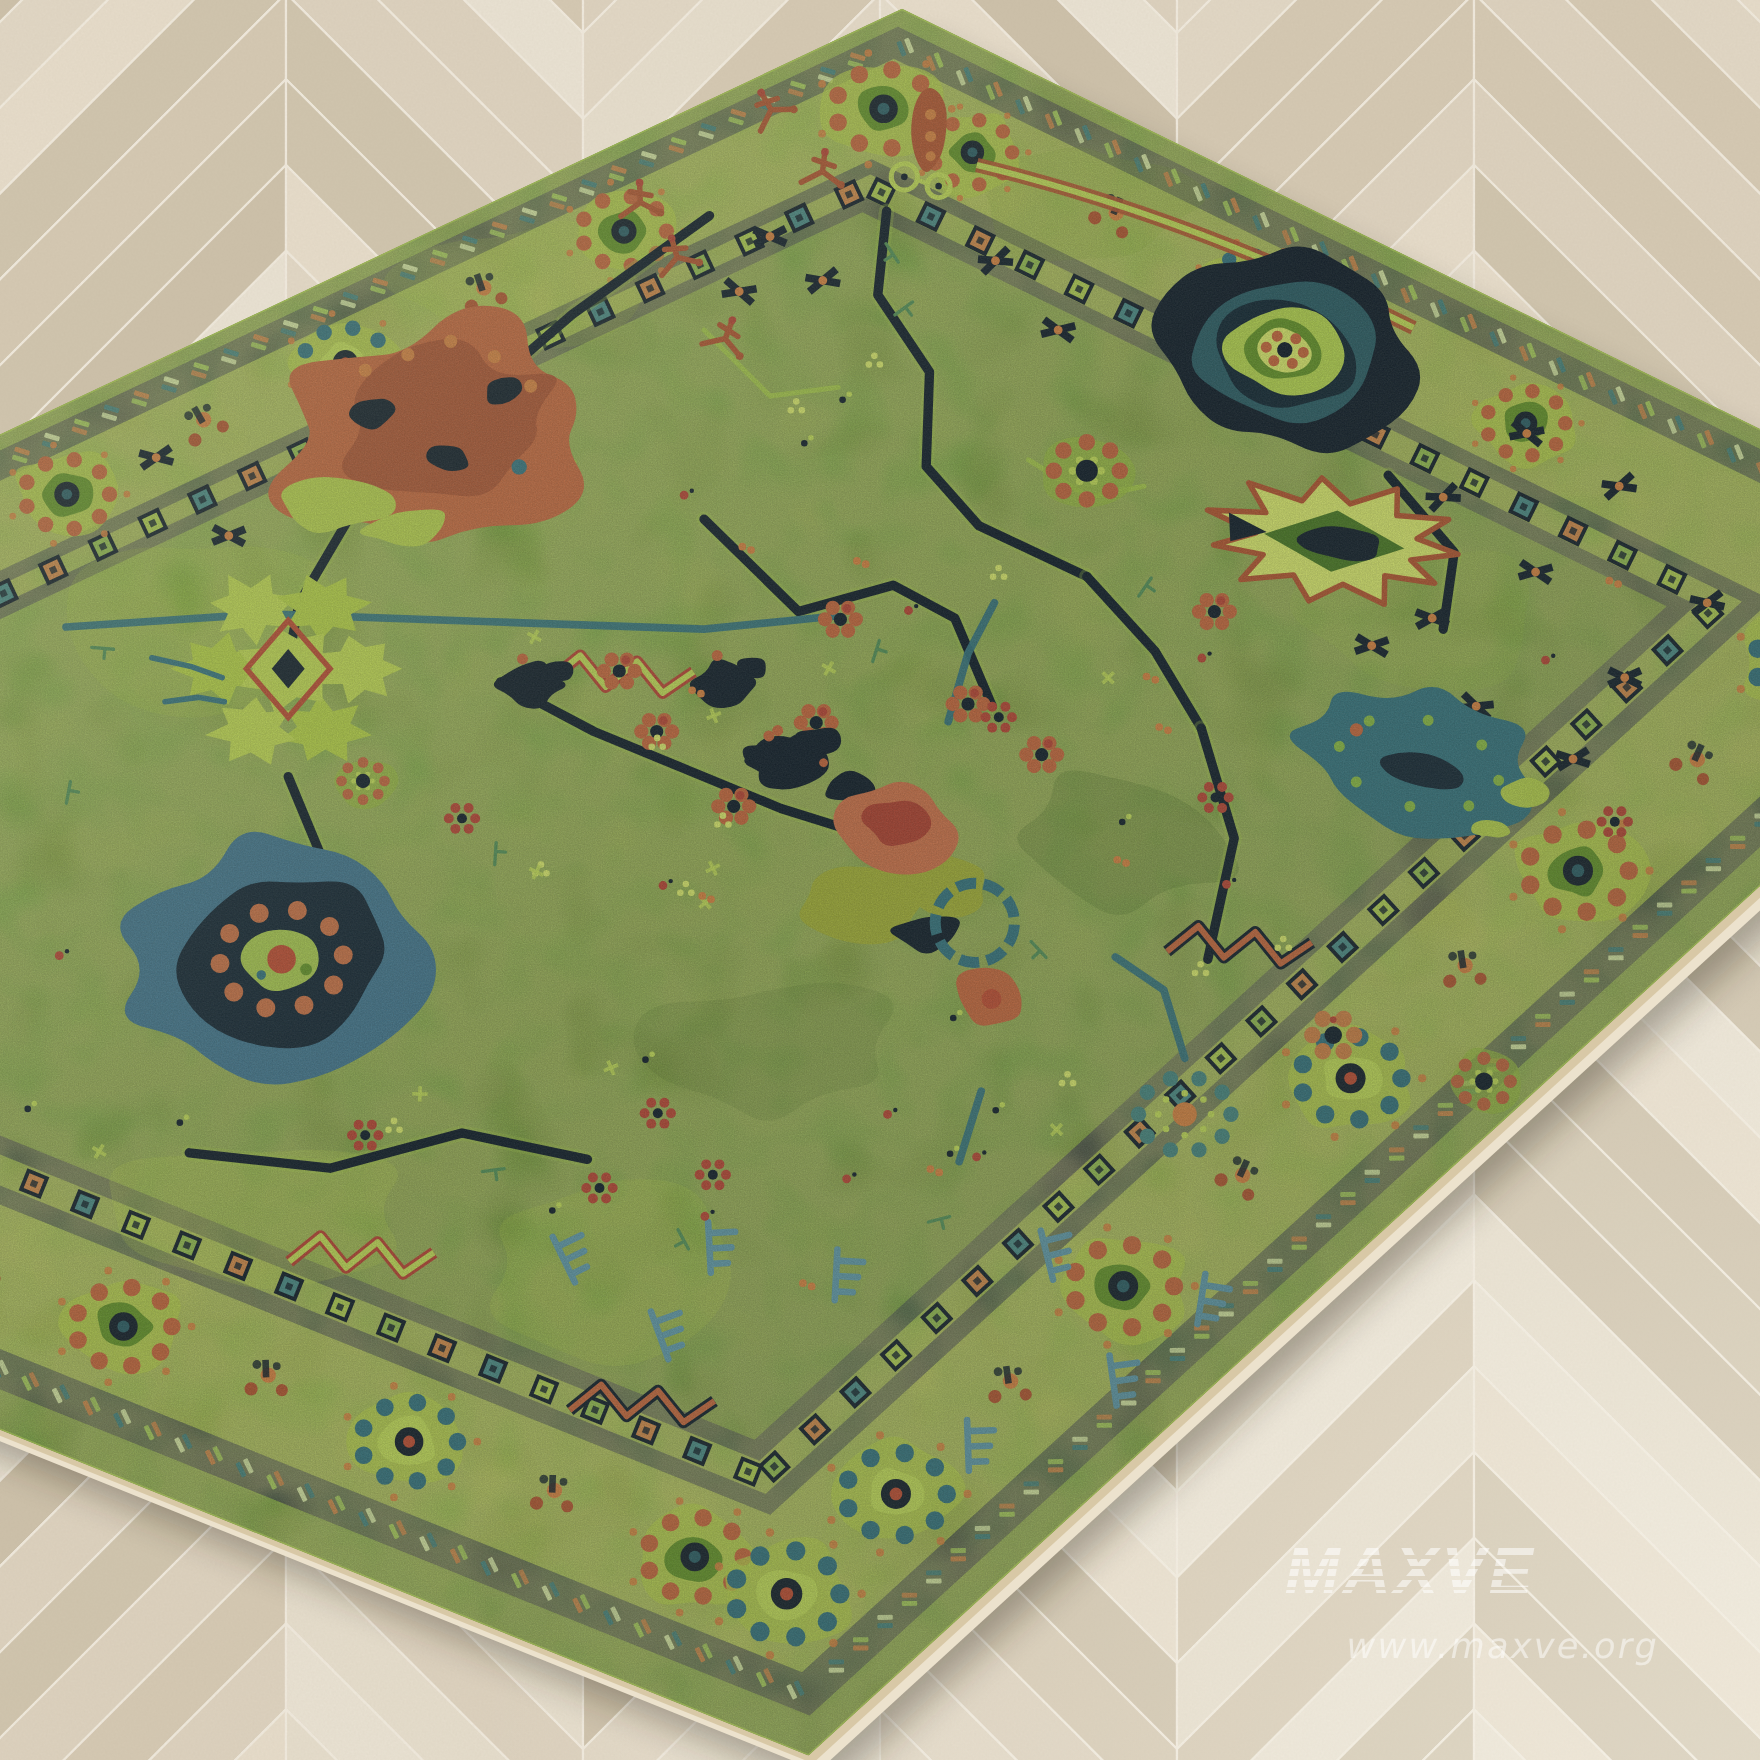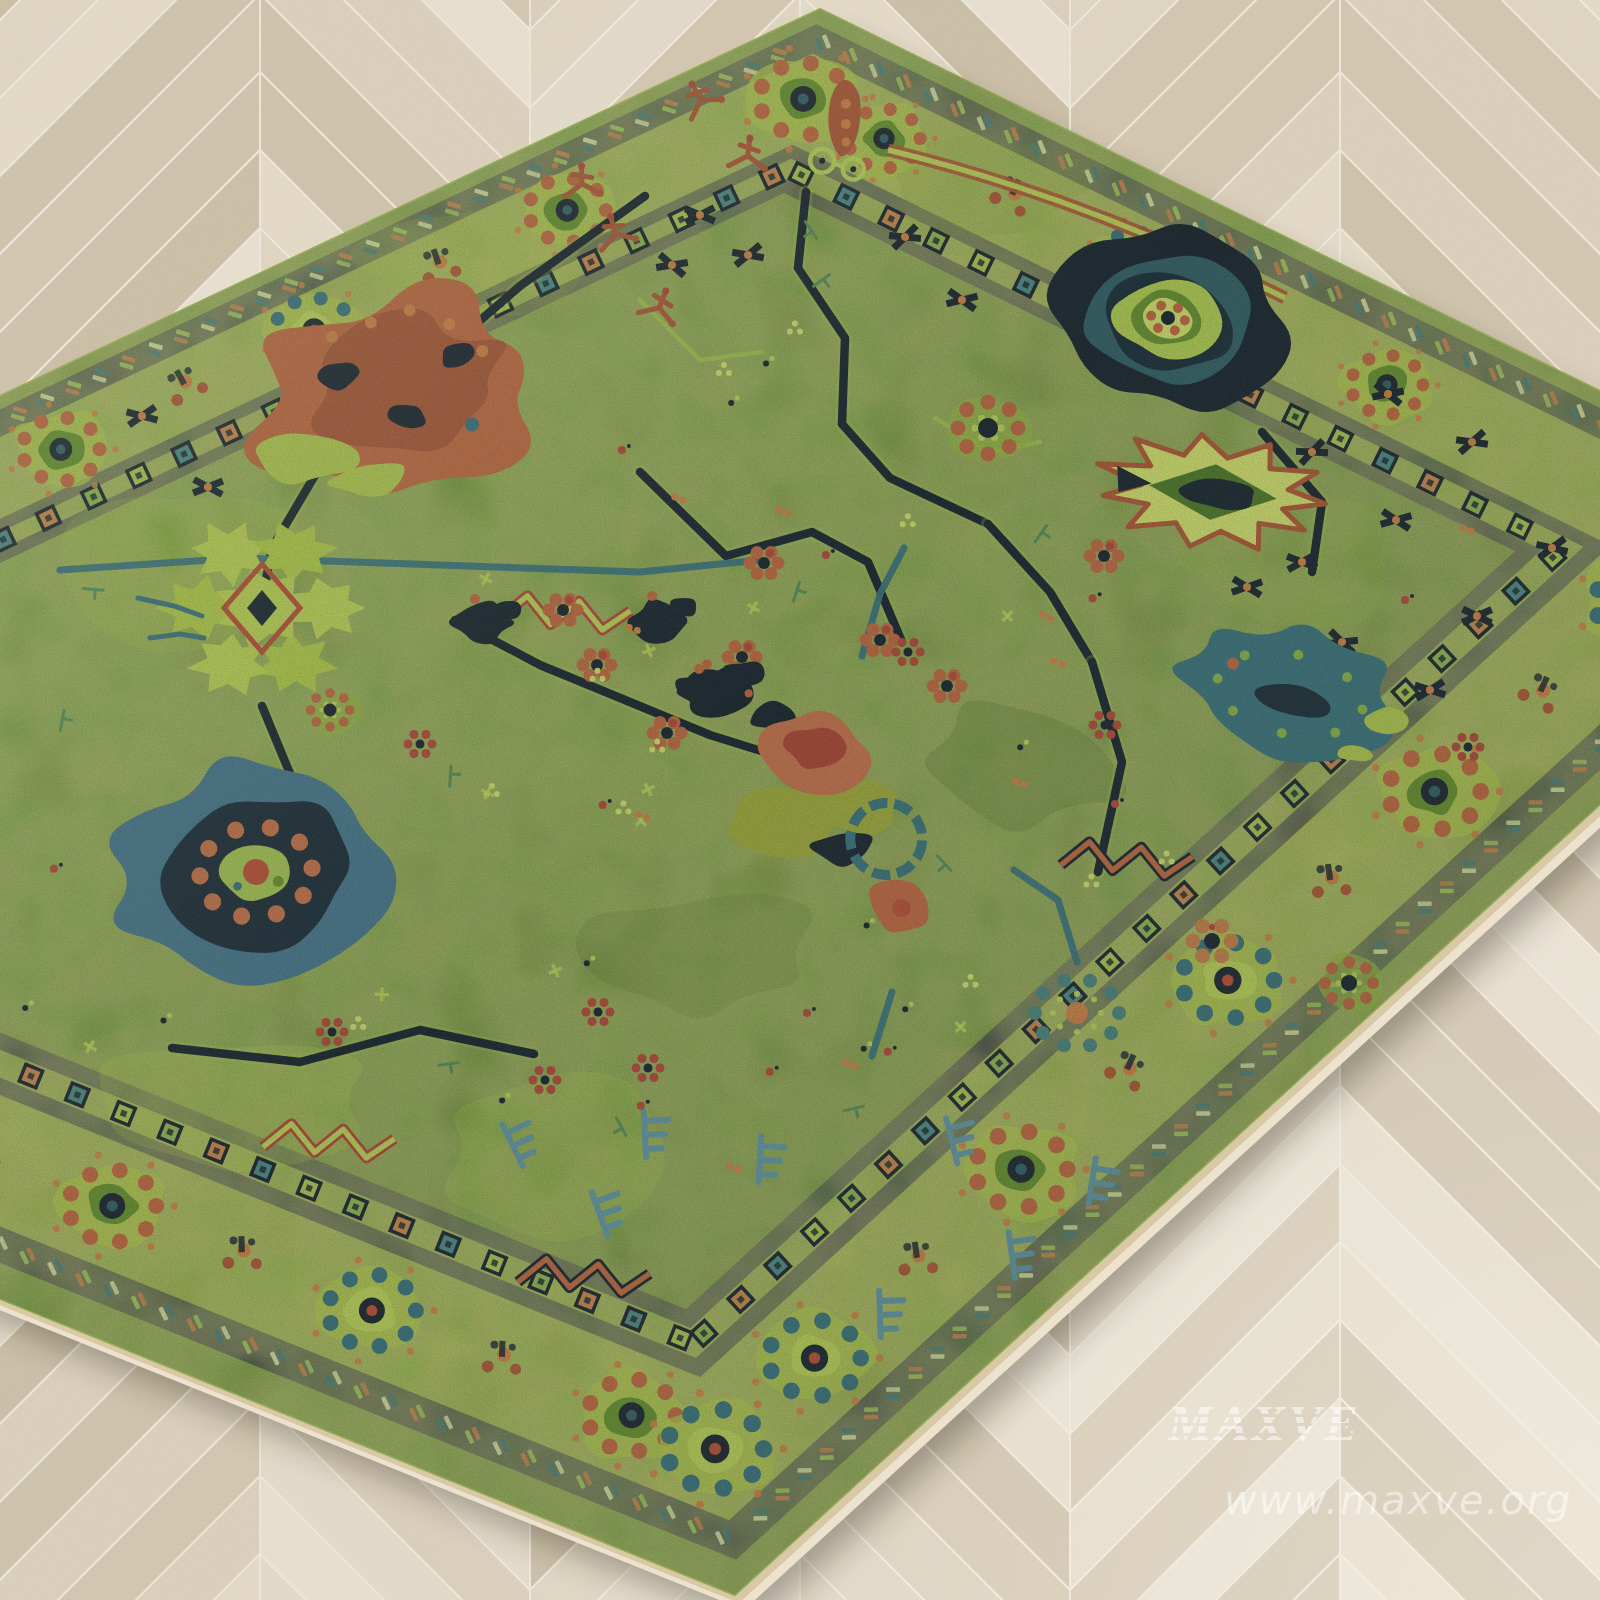--- a/index.html
+++ b/index.html
@@ -2,30 +2,30 @@
 <html><head>
 <meta charset="utf-8">
 <style>
   html,body{margin:0;padding:0;background:#fff;}
   .stage{position:relative;width:1600px;height:1600px;overflow:hidden;
          font-family:"Liberation Sans",sans-serif;}
   .stage svg{position:absolute;left:0;top:0;}
   .wm{position:absolute;left:0;top:0;width:100%;height:100%;pointer-events:none;}
   .wm-logo{
     position:absolute;left:1168px;top:1398px;
-    font-family:Liberation Serif, serif;
-    font-size:50px;font-weight:800;font-style:italic;letter-spacing:3px;
+    font-family:Liberation Sans, sans-serif;
+    font-size:60px;font-weight:800;font-style:italic;letter-spacing:3px;
     color:rgba(255,255,255,0.55);line-height:1;
     -webkit-mask-image:repeating-linear-gradient(180deg,#000 0px,#000 6.5px,transparent 6.5px,transparent 9.5px);
     mask-image:repeating-linear-gradient(180deg,#000 0px,#000 6.5px,transparent 6.5px,transparent 9.5px);
   }
   .wm-url{
     position:absolute;left:1224px;top:1480px;
     font-family:"DejaVu Sans","Liberation Sans",sans-serif;
-    font-size:40px;font-weight:400;font-style:italic;letter-spacing:2px;
+    font-size:32px;font-weight:400;font-style:italic;letter-spacing:2px;
     color:rgba(255,255,255,0.5);line-height:1;
   }
 </style>
 </head>
 <body>
 
 <div class="stage">
   <svg id="scene" width="1600" height="1600" viewBox="0 0 1600 1600">
       <defs>
         <radialGradient id="fieldGrad" cx="30%" cy="25%" r="95%">

